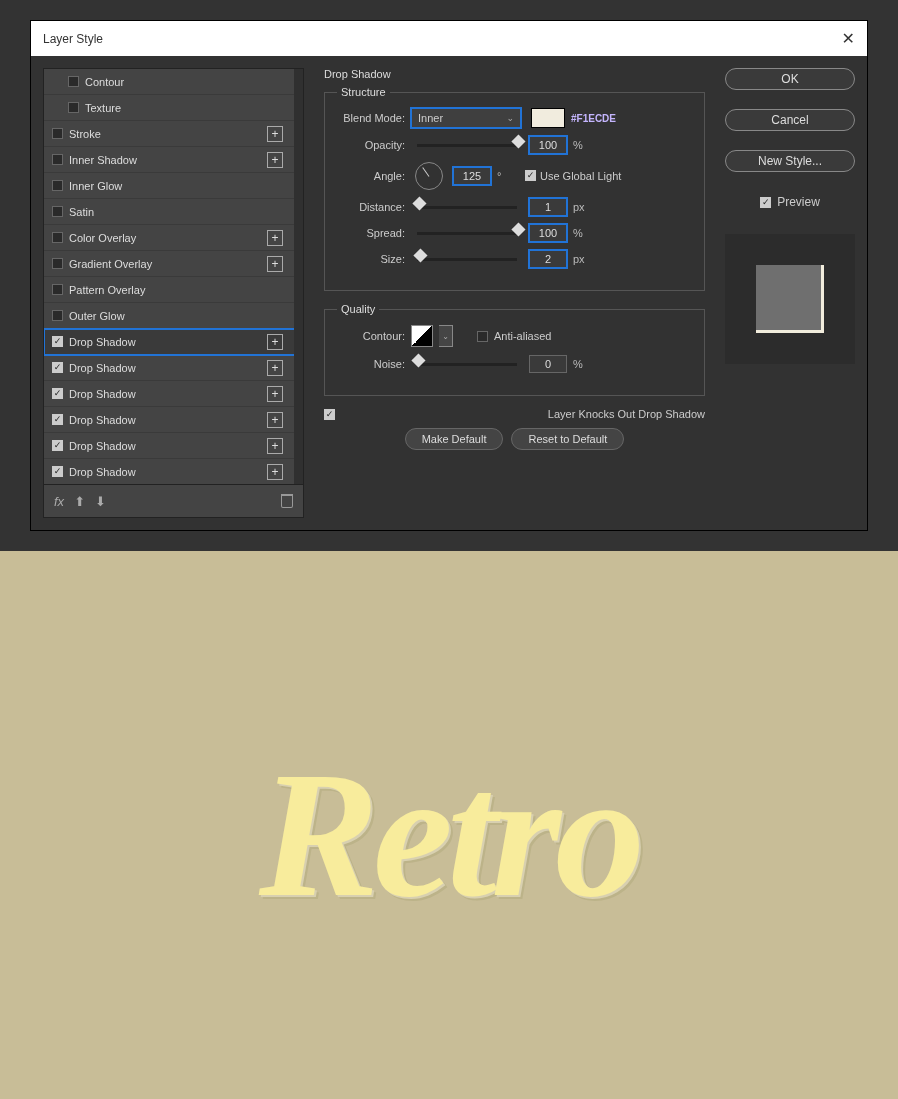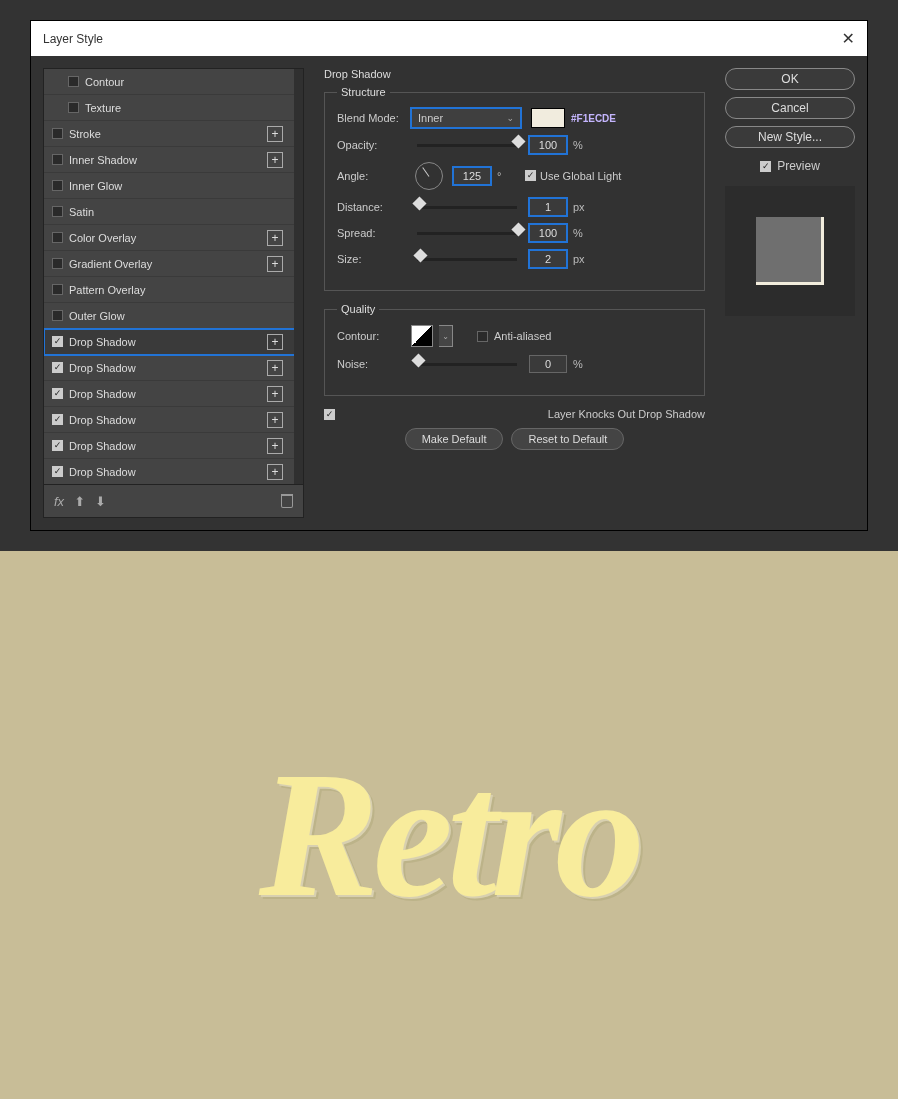--- a/index.html
+++ b/index.html
@@ -25,38 +25,38 @@
 .eff-footer{height:28px;display:flex;align-items:center;padding:16px 10px;gap:10px;border-top:1px solid #222}
 .eff-footer .ico{color:#aaa;font-size:13px}
 .eff-footer .spacer{flex:1}
 .trash{width:12px;height:14px;border:1px solid #999;border-top:2px solid #999;border-radius:0 0 2px 2px}
 
 .settings{flex:1;padding:0 8px}
 .settings h4{font-size:11px;font-weight:400;color:#ddd;margin-bottom:6px}
 fieldset{border:1px solid #555;padding:10px 12px 14px;margin-bottom:12px}
 legend{padding:0 4px;font-size:11px;color:#ddd}
 .row{display:flex;align-items:center;margin-bottom:8px;gap:6px}
-.row label{width:68px;font-size:11px;color:#ccc}
+.row label{width:68px;text-align:right;font-size:11px;color:#ccc}
 .dropdown{flex:0 0 110px;height:20px;background:#3f3f3f;border:1px solid #666;outline:2px solid #2173d6;outline-offset:-1px;display:flex;align-items:center;padding:0 6px;justify-content:space-between;font-size:11px}
 .dropdown .chev{font-size:9px;color:#aaa}
 .swatch{width:34px;height:20px;background:#F1ECDE;border:1px solid #000;margin-left:4px}
 .hex{font-weight:700;color:#c4b5fd;font-size:10px;margin-left:0}
 .slider{flex:0 0 100px;height:3px;background:#222;position:relative;margin:0 6px}
 .slider .thumb{position:absolute;top:-4px;width:10px;height:10px;background:#ddd;transform:rotate(45deg) translateX(-5px)}
 .numbox{width:38px;height:18px;background:#3a3a3a;border:1px solid #666;outline:2px solid #2173d6;outline-offset:-1px;text-align:center;font-size:11px;color:#ddd;line-height:16px}
 .unit{font-size:11px;color:#bbb;width:16px}
 .angle-dial{width:28px;height:28px;border:1px solid #888;border-radius:50%;position:relative;margin:0 4px}
 .angle-dial::after{content:"";position:absolute;left:50%;top:50%;width:11px;height:1px;background:#ccc;transform-origin:left center;transform:rotate(-125deg)}
 .globallight{display:flex;align-items:flex-start;gap:4px;margin-left:6px}
 .contour-sw{width:22px;height:22px;background:linear-gradient(135deg,#fff 0 50%,#000 50% 100%);border:1px solid #888}
 .contour-dd{width:14px;height:22px;background:#454545;border:1px solid #888;border-left:none;display:flex;align-items:center;justify-content:center;font-size:8px;color:#aaa}
 .btn{height:22px;padding:0 16px;background:#444;border:1px solid #666;border-radius:11px;color:#ddd;font-size:11px}
 .btnrow{display:flex;gap:8px;justify-content:center;margin-top:6px}
 
-.actions{width:130px;display:flex;flex-direction:column;gap:7px;align-items:center}
+.actions{width:130px;display:flex;flex-direction:column;gap:19px;align-items:center}
 .pill{width:100%;height:22px;border:1px solid #888;border-radius:11px;display:flex;align-items:center;justify-content:center;font-size:12px;color:#ddd;background:#3a3a3a}
 .pill.primary{font-weight:400}
 .preview-ck{display:flex;align-items:center;gap:6px;margin-top:4px;font-size:12px}
 .preview-box{width:130px;height:130px;background:#2c2c2c;margin-top:6px;display:flex;align-items:center;justify-content:center}
 .preview-inner{width:68px;height:68px;background:#6f6f6f;border-right:3px solid #f2eddd;border-bottom:3px solid #f2eddd}
 
 .canvas{width:100%;height:567px;background:#c8bd97;display:flex;align-items:center;justify-content:center;margin-top:20px}
 .retro{font-family:"Brush Script MT","Segoe Script",cursive;font-size:180px;font-style:italic;font-weight:700;color:#f8ec9c;text-shadow:2px 2px 0 #d8d0b0,4px 4px 0 #bcb389;letter-spacing:-6px}
 </style>
 </head>

